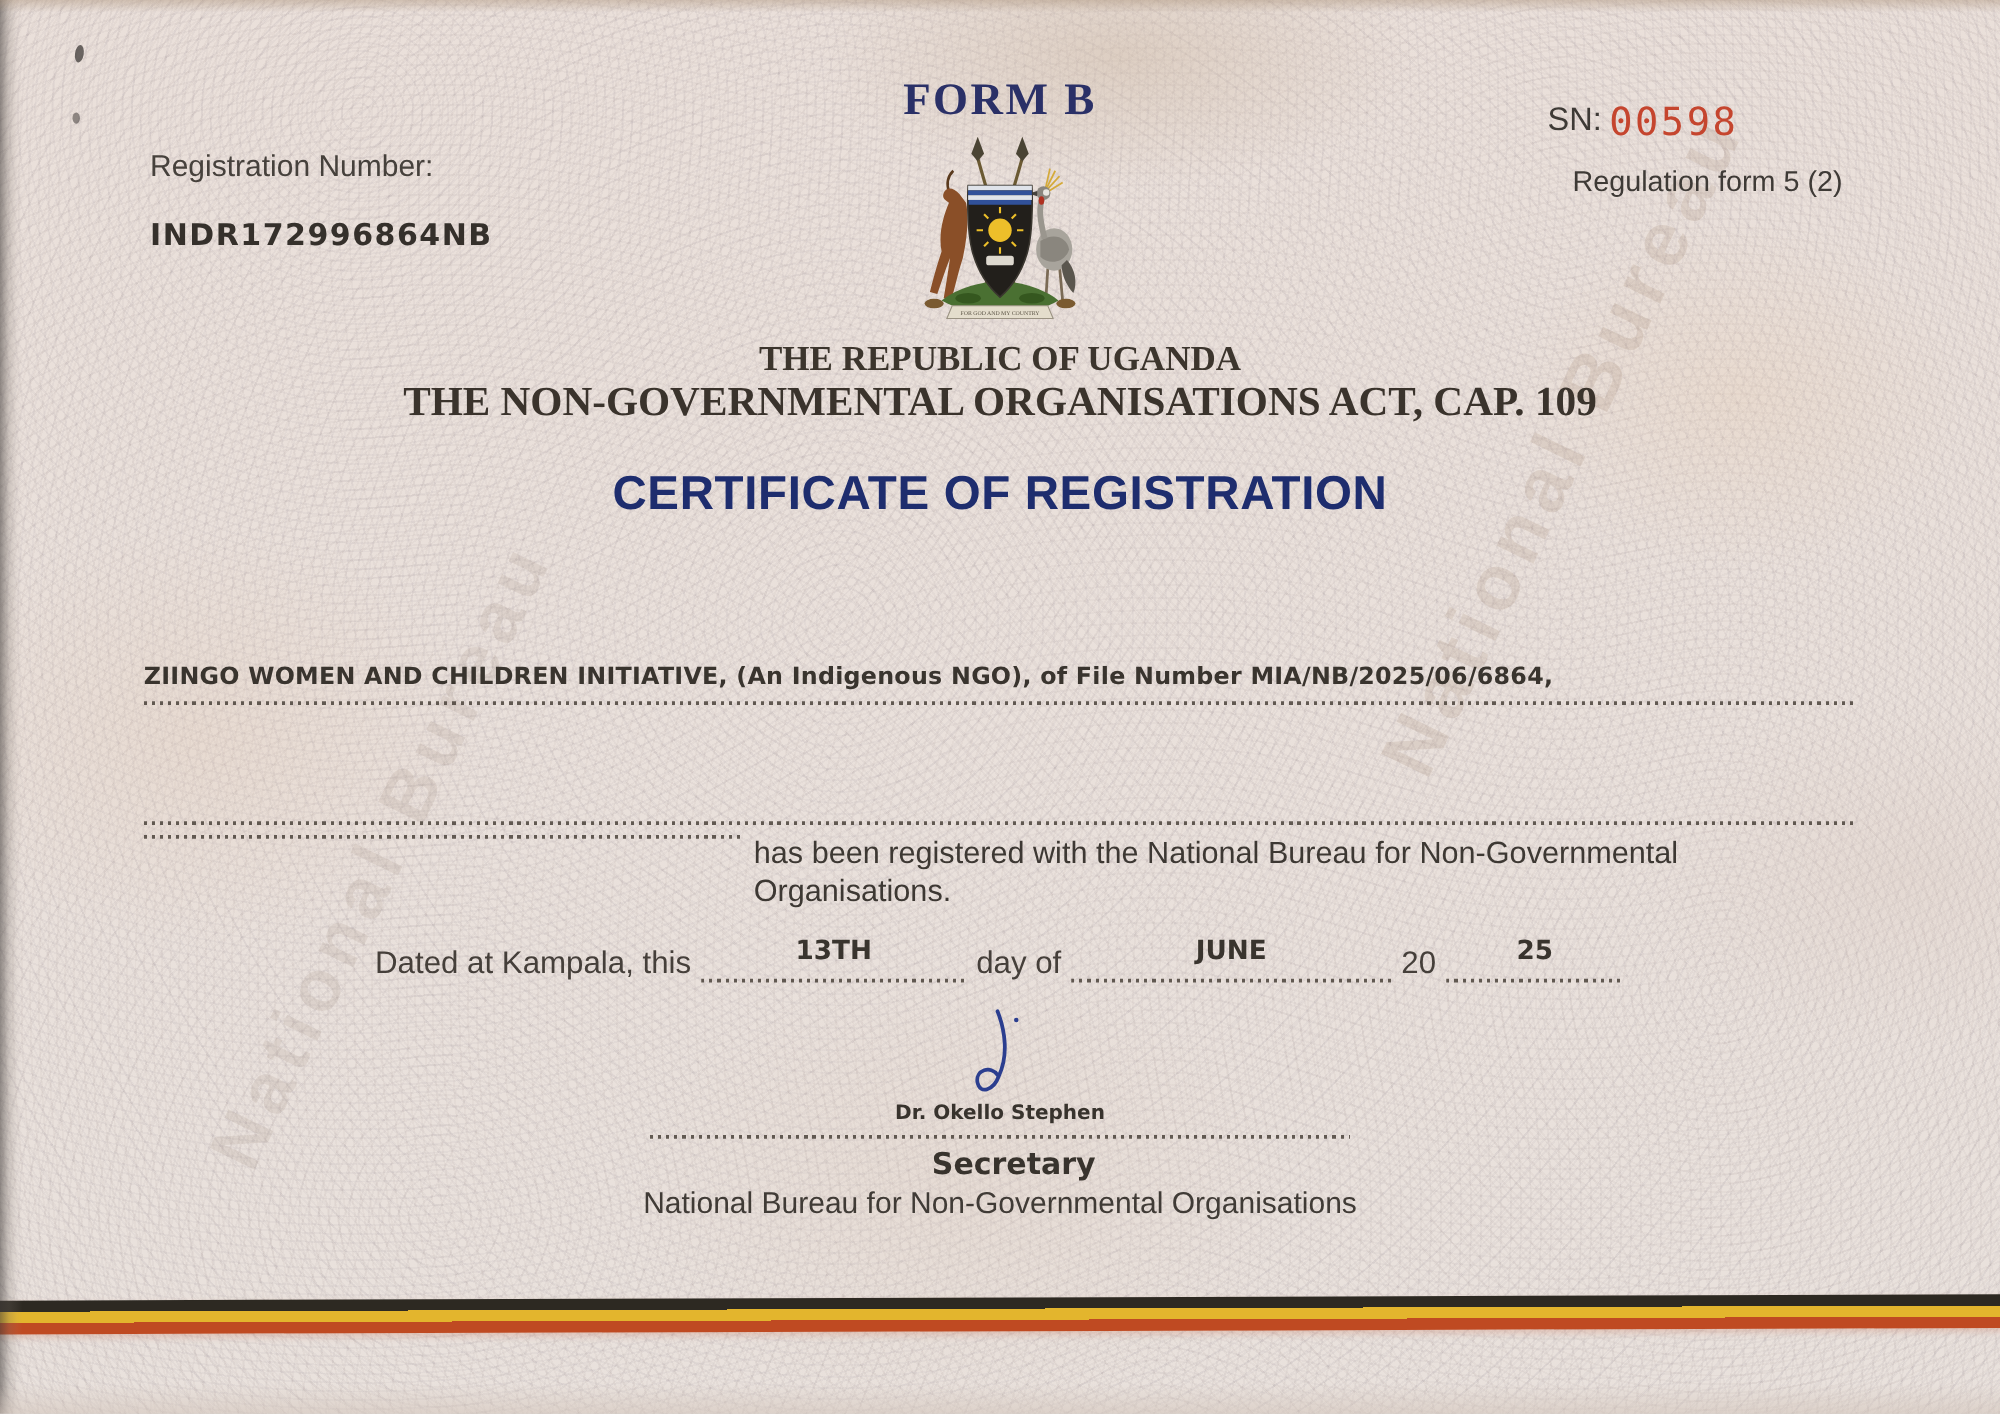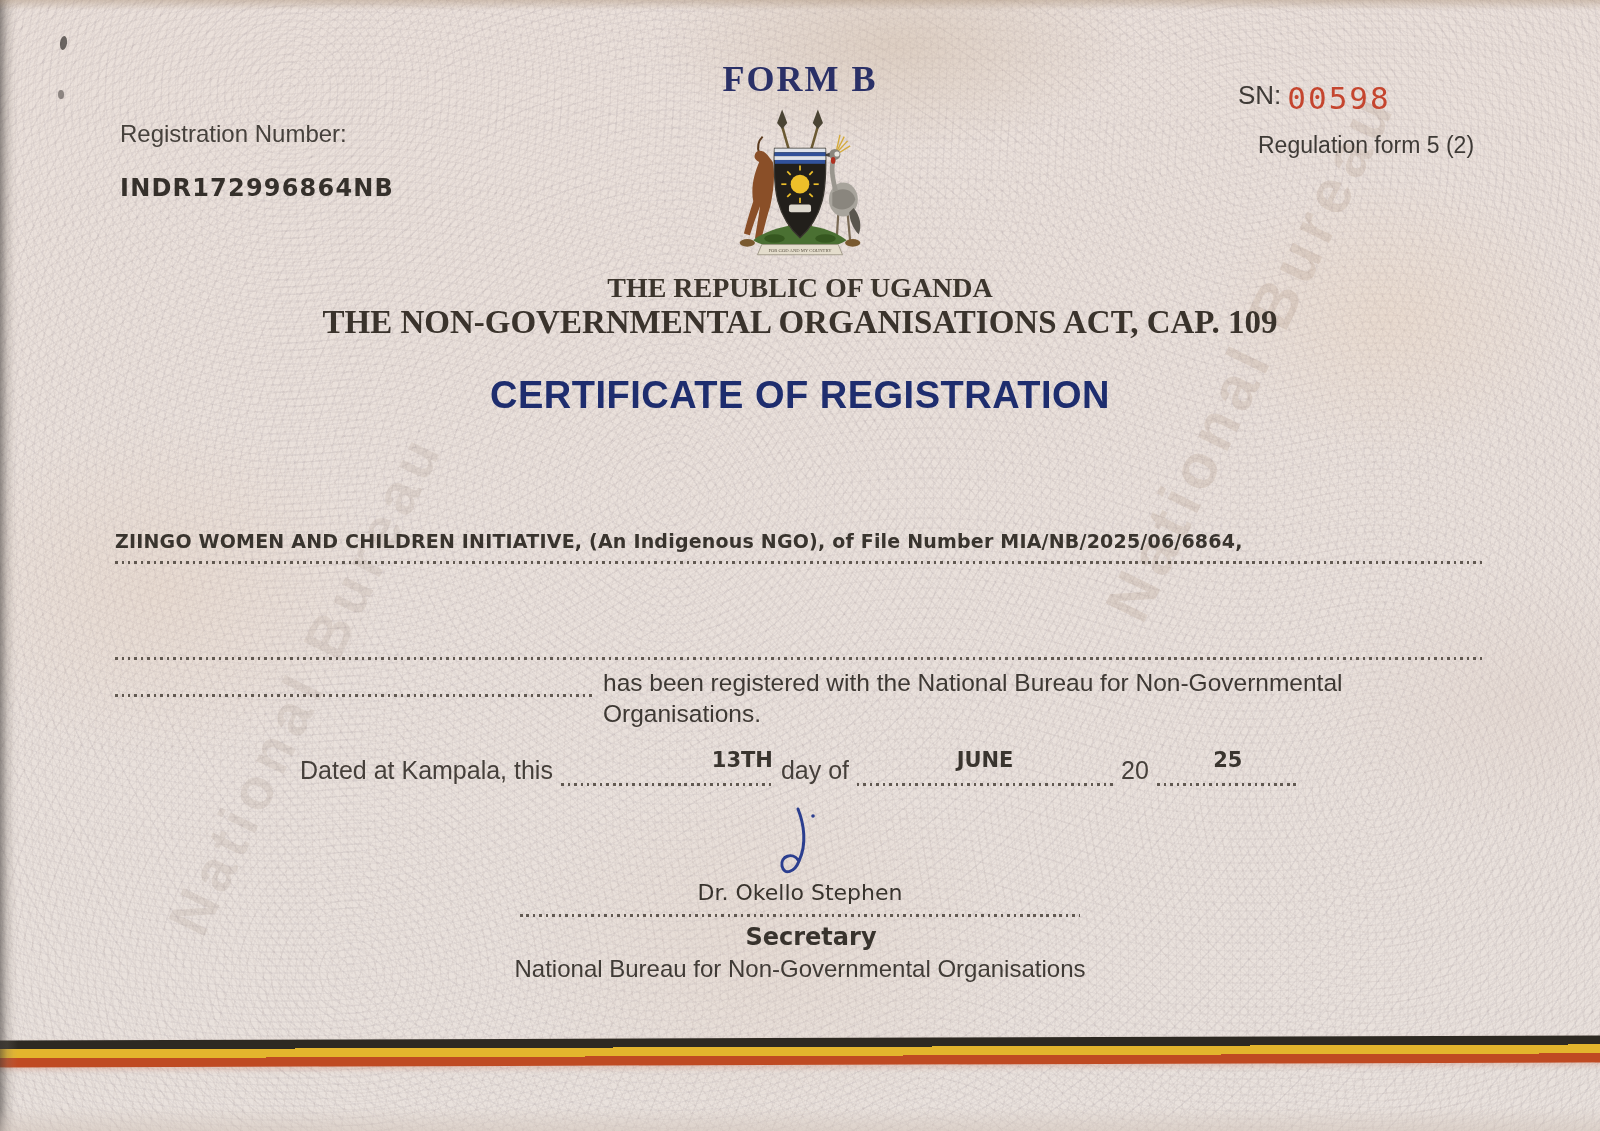--- a/index.html
+++ b/index.html
@@ -58,39 +58,39 @@
   .certify{position:absolute;left:0;top:470px;width:100%;text-align:center;z-index:2;
     font-size:30px;color:#413c37;}
 
   .dotrule{background-image:repeating-linear-gradient(to right, rgba(74,66,58,0.85) 0 2.5px, transparent 2.5px 6.5px);
     background-repeat:no-repeat;background-position:left bottom;background-size:100% 3px;}
   .line{position:absolute;left:115px;width:1368px;z-index:2;
     font-family:"DejaVu Sans", sans-serif;font-weight:700;font-size:19px;letter-spacing:0.2px;color:#39342e;}
   .line1{top:530px;padding-bottom:12px;}
   .line2{top:580px;padding-bottom:12px;}
   .line3{top:628px;height:32px;}
-  .line4-row{position:absolute;left:115px;top:668px;width:1380px;display:flex;align-items:center;z-index:2;}
+  .line4-row{position:absolute;left:115px;top:668px;width:1380px;display:flex;align-items:flex-start;z-index:2;}
   .line4-seg{width:478px;height:3px;margin-bottom:7px;flex:none;
     background-image:repeating-linear-gradient(to right, rgba(74,66,58,0.85) 0 2.5px, transparent 2.5px 6.5px);}
   .line4-text{margin-left:10px;font-size:24.5px;color:#3d3833;line-height:1.25;}
 
   .date-row{position:absolute;left:300px;top:748px;display:flex;align-items:flex-end;column-gap:8px;z-index:2;
     font-size:25px;color:#453f3a;}
   .date-label{line-height:1.3;}
   .fill{display:inline-flex;flex-direction:column;align-items:center;justify-content:flex-end;
     background-image:repeating-linear-gradient(to right, rgba(74,66,58,0.85) 0 2.5px, transparent 2.5px 6.5px);
     background-repeat:no-repeat;background-position:left bottom;background-size:100% 3px;}
   .fill-val{font-family:"DejaVu Sans", sans-serif;font-weight:700;font-size:21px;color:#39342e;padding-bottom:14px;}
-  .fill-day{width:212px;align-items:flex-end;}
+  .fill-day{width:212px;}
   .fill-month{width:256px;}
   .fill-year{width:142px;}
 
   .sig-block{position:absolute;left:0;top:806px;width:100%;display:flex;flex-direction:column;align-items:center;z-index:2;}
   .sig-svg{display:block;}
-  .sig-name{margin-top:0px;font-family:"DejaVu Sans", sans-serif;font-weight:400;font-size:22px;color:#38332d;}
+  .sig-name{margin-top:0px;font-family:"DejaVu Sans", sans-serif;font-weight:700;font-size:16px;color:#38332d;}
   .sig-dots{margin-top:9px;width:560px;height:3px;
     background-image:repeating-linear-gradient(to right, rgba(74,66,58,0.85) 0 2.5px, transparent 2.5px 6.5px);}
   .sig-title{margin-top:6px;font-family:"DejaVu Sans", sans-serif;font-weight:700;font-size:24px;color:#38332d;margin-left:22px;}
   .sig-org{margin-top:4px;font-size:24px;color:#403b36;}
 
   .flag-band{position:absolute;left:-4px;top:1038px;width:1610px;height:27px;z-index:3;transform:rotate(-0.18deg);
     background:linear-gradient(to bottom,#2d2922 0 33%, #e3b52d 33% 66%, #bf4a22 66% 100%);
     box-shadow:0 3px 5px rgba(205,125,100,0.30);}
 </style>
 </head>

